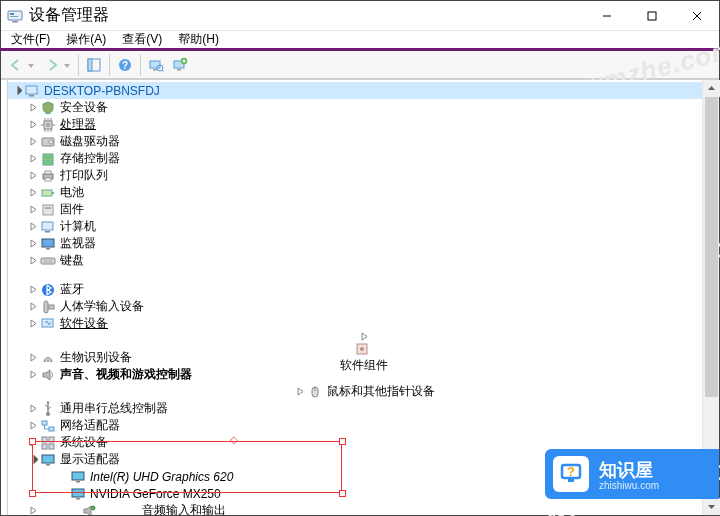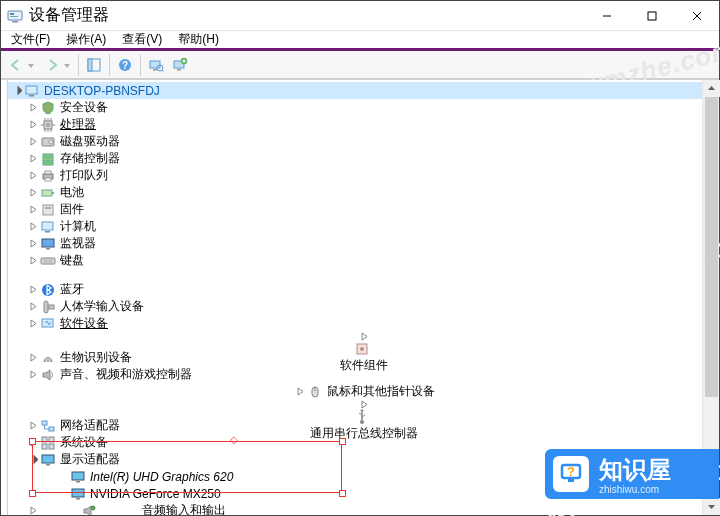--- a/index.html
+++ b/index.html
@@ -46,21 +46,21 @@
 .root .node-label { color: #0a5fb2; }
 .root.node { background: #cde8ff; }
 .redbox { position: absolute; border: 1px solid #e33; pointer-events: none; }
 .redhandle { position: absolute; width: 7px; height: 7px; background: #fff; border: 1px solid #e33; }
 
 
 .wm { position: absolute; color: #e7e7e7; font-size: 26px; font-style: italic; font-weight: bold; pointer-events: none; transform: rotate(-14deg); white-space: nowrap; letter-spacing: 1px; }
 
 
 .logo-overlay { position: absolute; right: 0; bottom: 16px; width: 174px; height: 50px; background: #2f8df3; color: #fff; display: flex; align-items: center; padding-left: 8px; gap: 10px; border-top-left-radius: 6px; border-bottom-left-radius: 6px;}
-.logo-overlay .z { font-size: 24px; font-weight: bold; }
+.logo-overlay .z { font-size: 18px; font-weight: bold; }
 .logo-overlay .sub { font-size: 10px; color: #dcefff; margin-top: -2px;}
 .zicon { width: 36px; height: 36px; background: #fff; border-radius: 6px; display:flex; align-items:center; justify-content:center; color:#f7a400; font-size:26px; font-weight:bold; position:relative;}
 </style>
 </head>
 <body>
 
 <div class="window">
 
   <div class="wm" style="left:70px; top:398px;">www.wmzhe.com</div>
   <div class="wm" style="left:510px; top:60px;">www.wmzhe.com</div>
@@ -384,21 +384,21 @@
             </span>
             <span class="node-icon">
               <svg viewBox="0 0 16 16">
                 <path d="M4 12 C4 6 12 6 12 12" fill="none" stroke="#888"></path>
                 <path d="M5.5 12 C5.5 8 10.5 8 10.5 12" fill="none" stroke="#888"></path>
                 <circle cx="8" cy="11" r="1" fill="#888"></circle>
               </svg>
             </span>
             <span class="node-label">生物识别设备</span>
           </div>
-          <div class="node" style="padding-left: 18px;">
+          <div class="node" style="padding-left: 18px; font-weight: bold;">
             <span class="expander">
               <svg width="9" height="9">
                 <path d="M2 1 L7 4.5 L2 8 Z" fill="none" stroke="#888"></path>
               </svg>
             </span>
             <span class="node-icon">
               <svg viewBox="0 0 16 16">
                 <path d="M3 6 H6 L10 3 V13 L6 10 H3 Z" fill="#bbb" stroke="#888"></path>
                 <path d="M11 5 C13 7 13 9 11 11" stroke="#888" fill="none"></path>
               </svg>
@@ -412,21 +412,21 @@
               </svg>
             </span>
             <span class="node-icon">
               <svg viewBox="0 0 16 16">
                 <rect x="5" y="3" width="6" height="10" rx="3" fill="#ddd" stroke="#888"></rect>
                 <line x1="8" y1="3" x2="8" y2="7" stroke="#888"></line>
               </svg>
             </span>
             <span class="node-label">鼠标和其他指针设备</span>
           </div>
-          <div class="node" style="padding-left: 18px; flex-direction: column;">
+          <div class="node" style="padding-left: 18px;">
             <span class="expander">
               <svg width="9" height="9">
                 <path d="M2 1 L7 4.5 L2 8 Z" fill="none" stroke="#888"></path>
               </svg>
             </span>
             <span class="node-icon">
               <svg viewBox="0 0 16 16">
                 <circle cx="8" cy="13" r="2" fill="#888"></circle>
                 <line x1="8" y1="2" x2="8" y2="11" stroke="#888" stroke-width="1.5"></line>
                 <path d="M8 6 L5 4 M8 8 L11 6" stroke="#888"></path>

